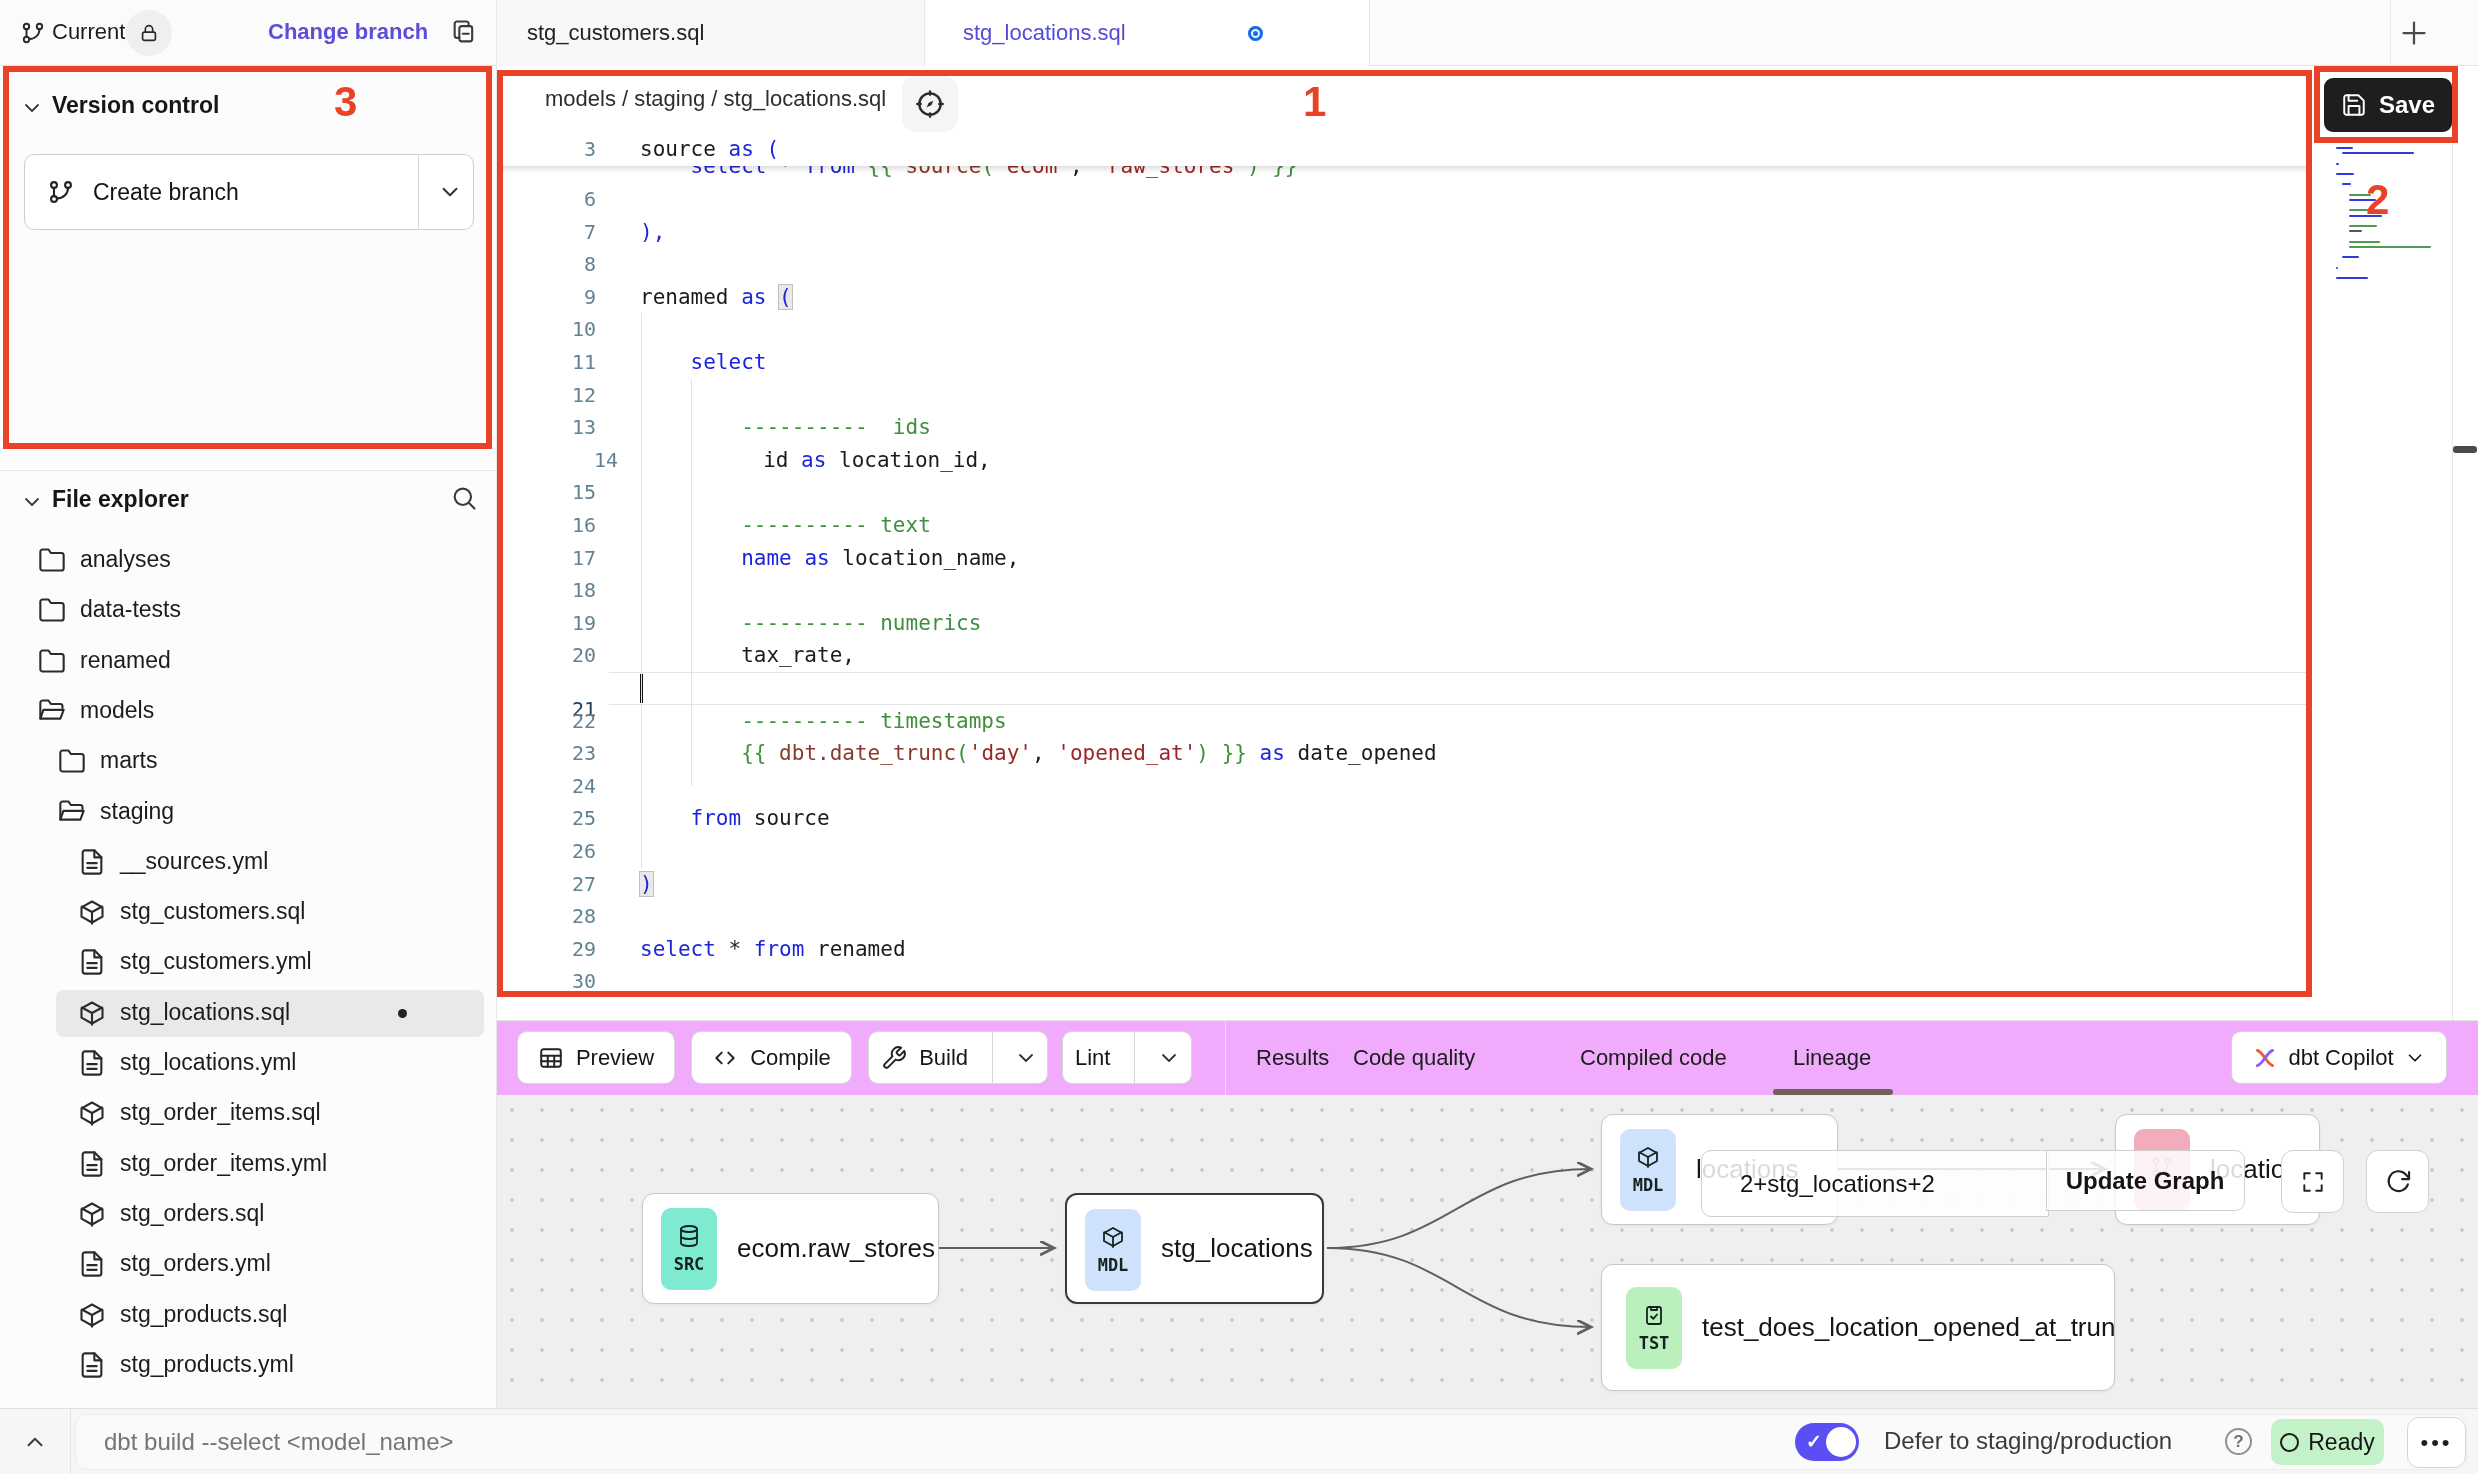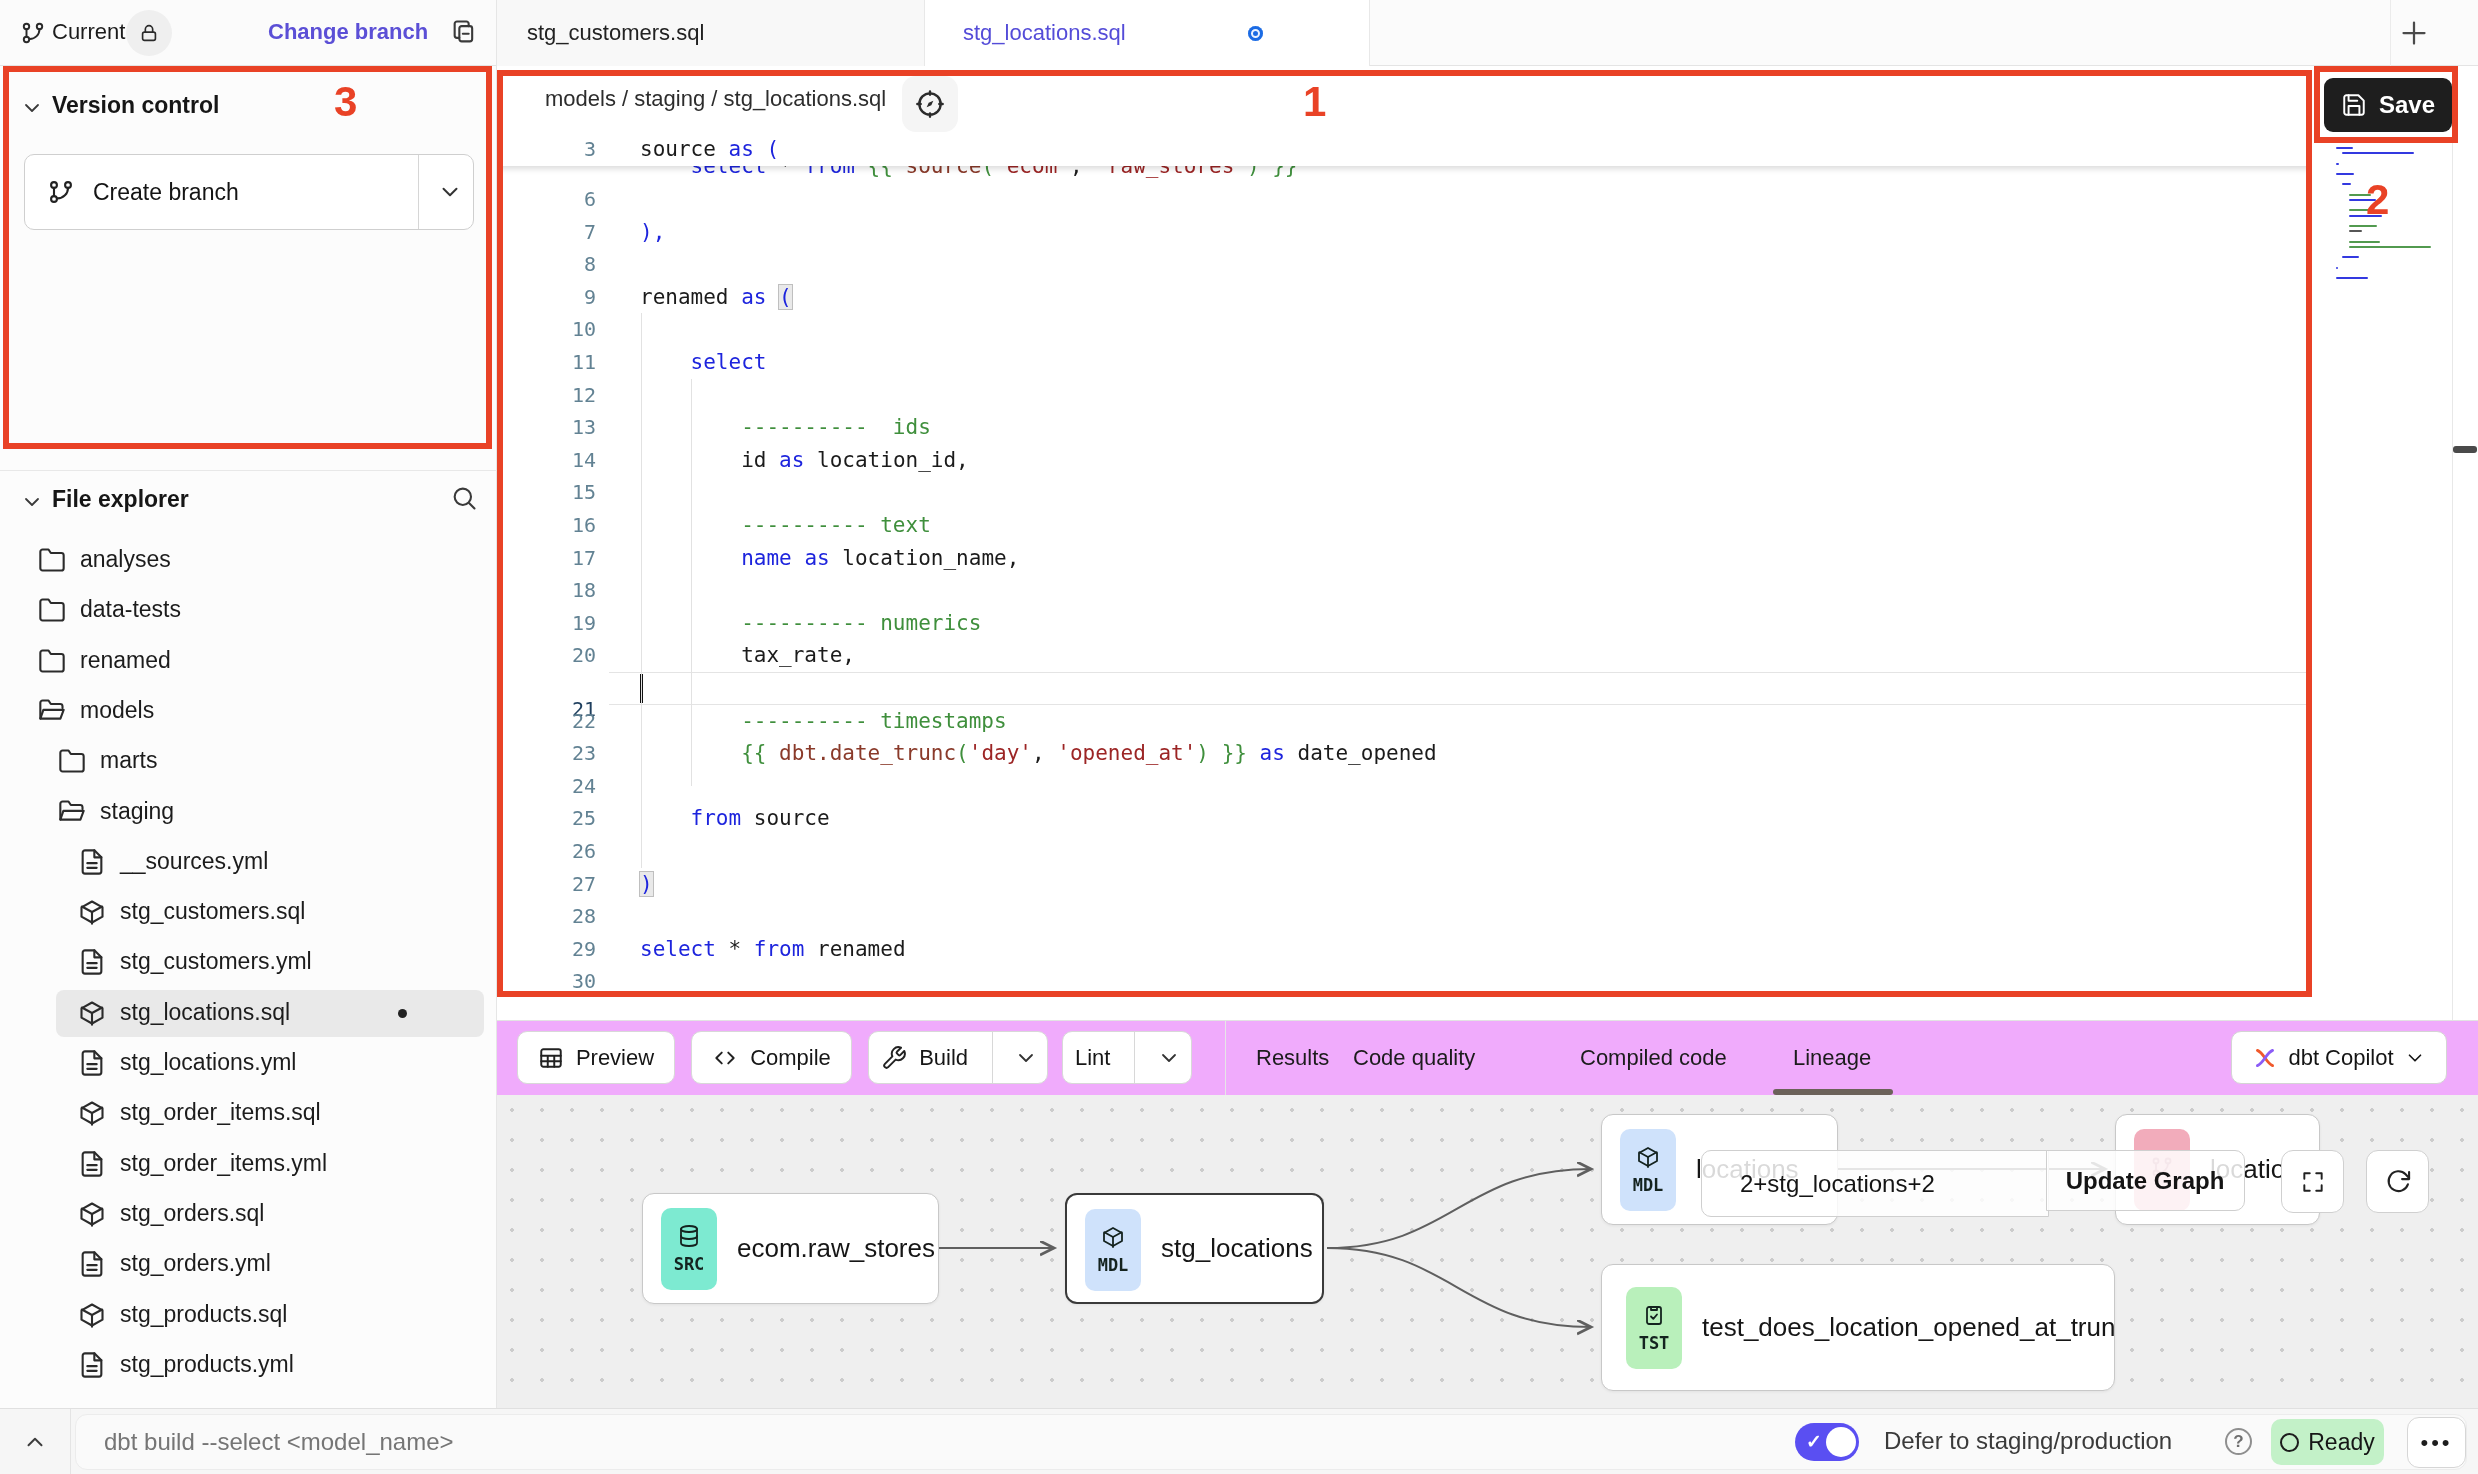--- a/index.html
+++ b/index.html
@@ -436,21 +436,21 @@
       </div>
     <div id="lines-wrap">
         <div class="crow" style="top: 0px;"><span class="num">6</span><span class="code"></span></div>
         <div class="crow" style="top: 32.6px;"><span class="num">7</span><span class="code"><span class="tk-kw">),</span></span></div>
         <div class="crow" style="top: 65.2px;"><span class="num">8</span><span class="code"></span></div>
         <div class="crow" style="top: 97.8px;"><span class="num">9</span><span class="code"><span class="tk-pl">renamed </span><span class="tk-kw">as</span><span class="tk-pl"> </span><span class="tk-kwm">(</span></span></div>
         <div class="crow" style="top: 130.4px;"><span class="num">10</span><span class="code"></span></div>
         <div class="crow" style="top: 163px;"><span class="num">11</span><span class="code"><span class="tk-pl">    </span><span class="tk-kw">select</span></span></div>
         <div class="crow" style="top: 195.6px;"><span class="num">12</span><span class="code"></span></div>
         <div class="crow" style="top: 228.2px;"><span class="num">13</span><span class="code"><span class="tk-pl">        </span><span class="tk-cm">----------  ids</span></span></div>
-        <div class="crow" style="top: 260.8px;"><span class="num">14</span><span class="code"><span class="tk-pl">        id </span><span class="tk-kw">as</span><span class="tk-pl"> location_id,</span></span></div>
+        <div class="crow" style="top: 260.8px; margin-left: 22px;"><span class="num">14</span><span class="code"><span class="tk-pl">        id </span><span class="tk-kw">as</span><span class="tk-pl"> location_id,</span></span></div>
         <div class="crow" style="top: 293.4px;"><span class="num">15</span><span class="code"></span></div>
         <div class="crow" style="top: 326px;"><span class="num">16</span><span class="code"><span class="tk-pl">        </span><span class="tk-cm">---------- text</span></span></div>
         <div class="crow" style="top: 358.6px;"><span class="num">17</span><span class="code"><span class="tk-pl">        </span><span class="tk-kw">name</span><span class="tk-pl"> </span><span class="tk-kw">as</span><span class="tk-pl"> location_name,</span></span></div>
         <div class="crow" style="top: 391.2px; padding-left: 28px;"><span class="num">18</span><span class="code"></span></div>
         <div class="crow" style="top: 423.8px;"><span class="num">19</span><span class="code"><span class="tk-pl">        </span><span class="tk-cm">---------- numerics</span></span></div>
         <div class="crow" style="top: 456.4px;"><span class="num">20</span><span class="code"><span class="tk-pl">        tax_rate,</span></span></div>
         <div class="cur-line" style="top: 489px;"></div>
         <div id="cursor" style="top: 491px;"></div>
         <div class="crow" style="top: 510px;"><span class="num linenum-cur">21</span><span class="code"></span></div>
         <div class="crow" style="top: 521.6px;"><span class="num">22</span><span class="code"><span class="tk-pl">        </span><span class="tk-cm">---------- timestamps</span></span></div>

